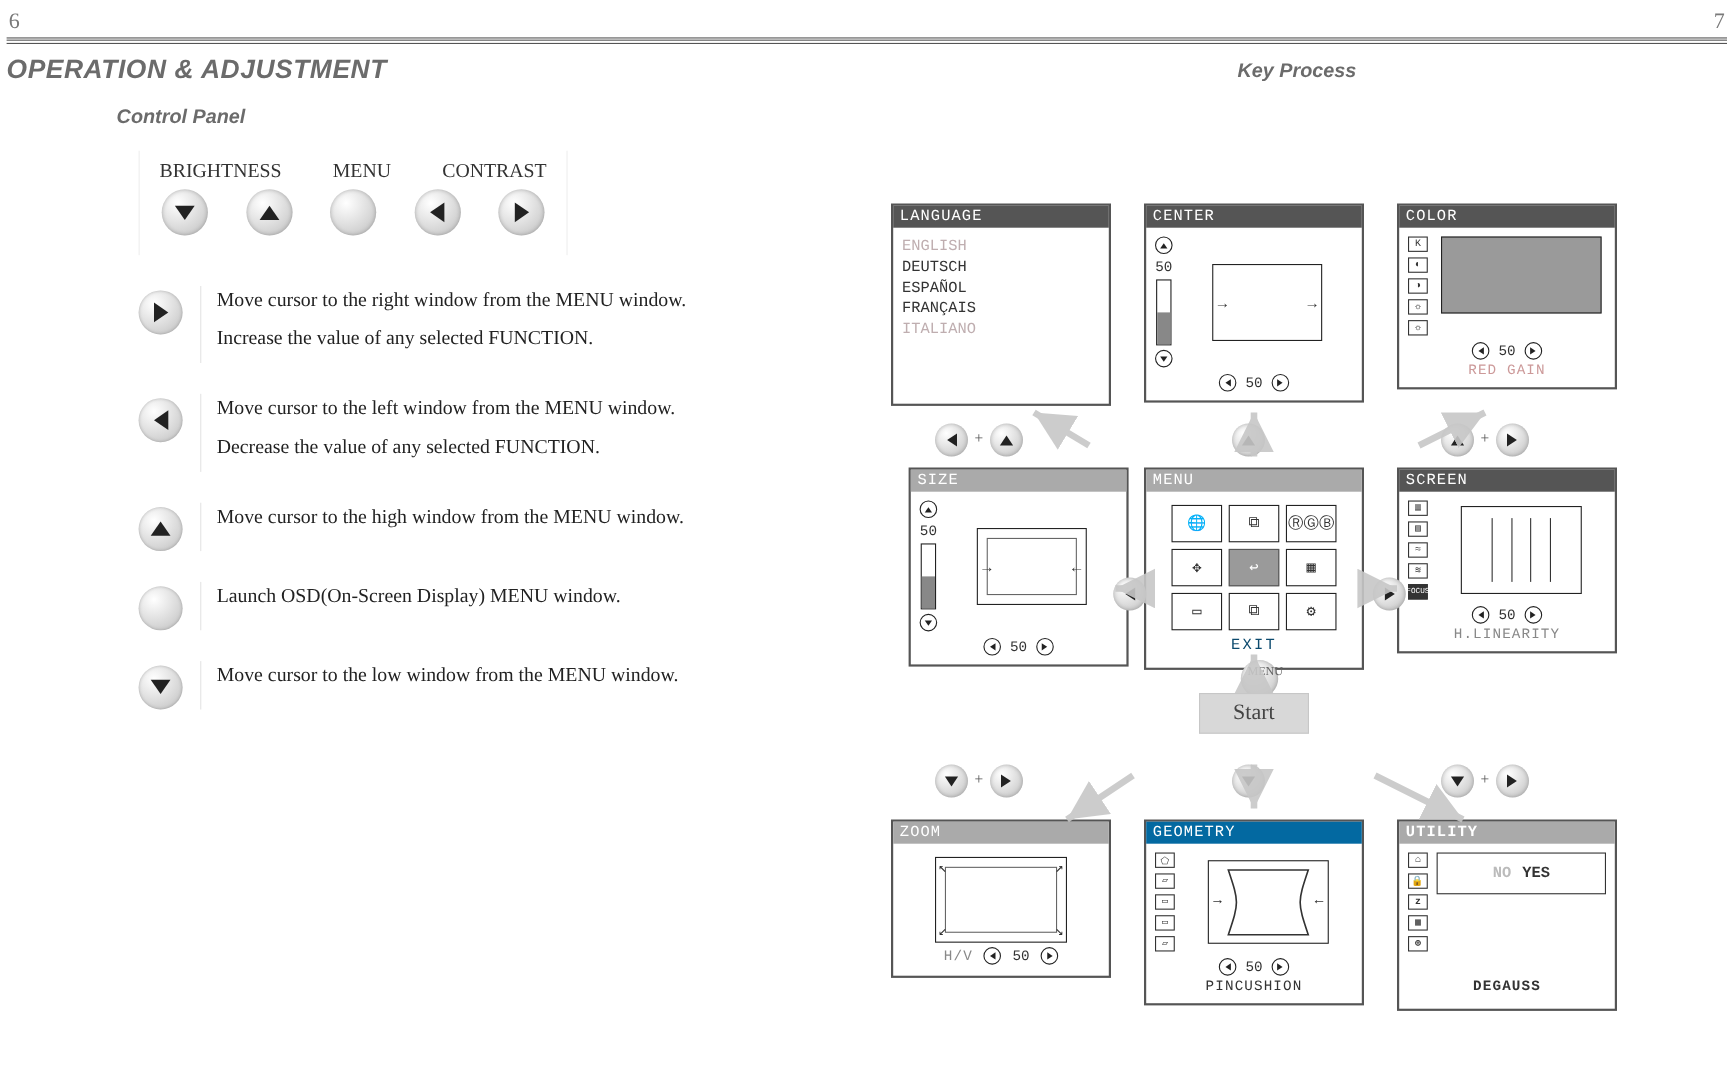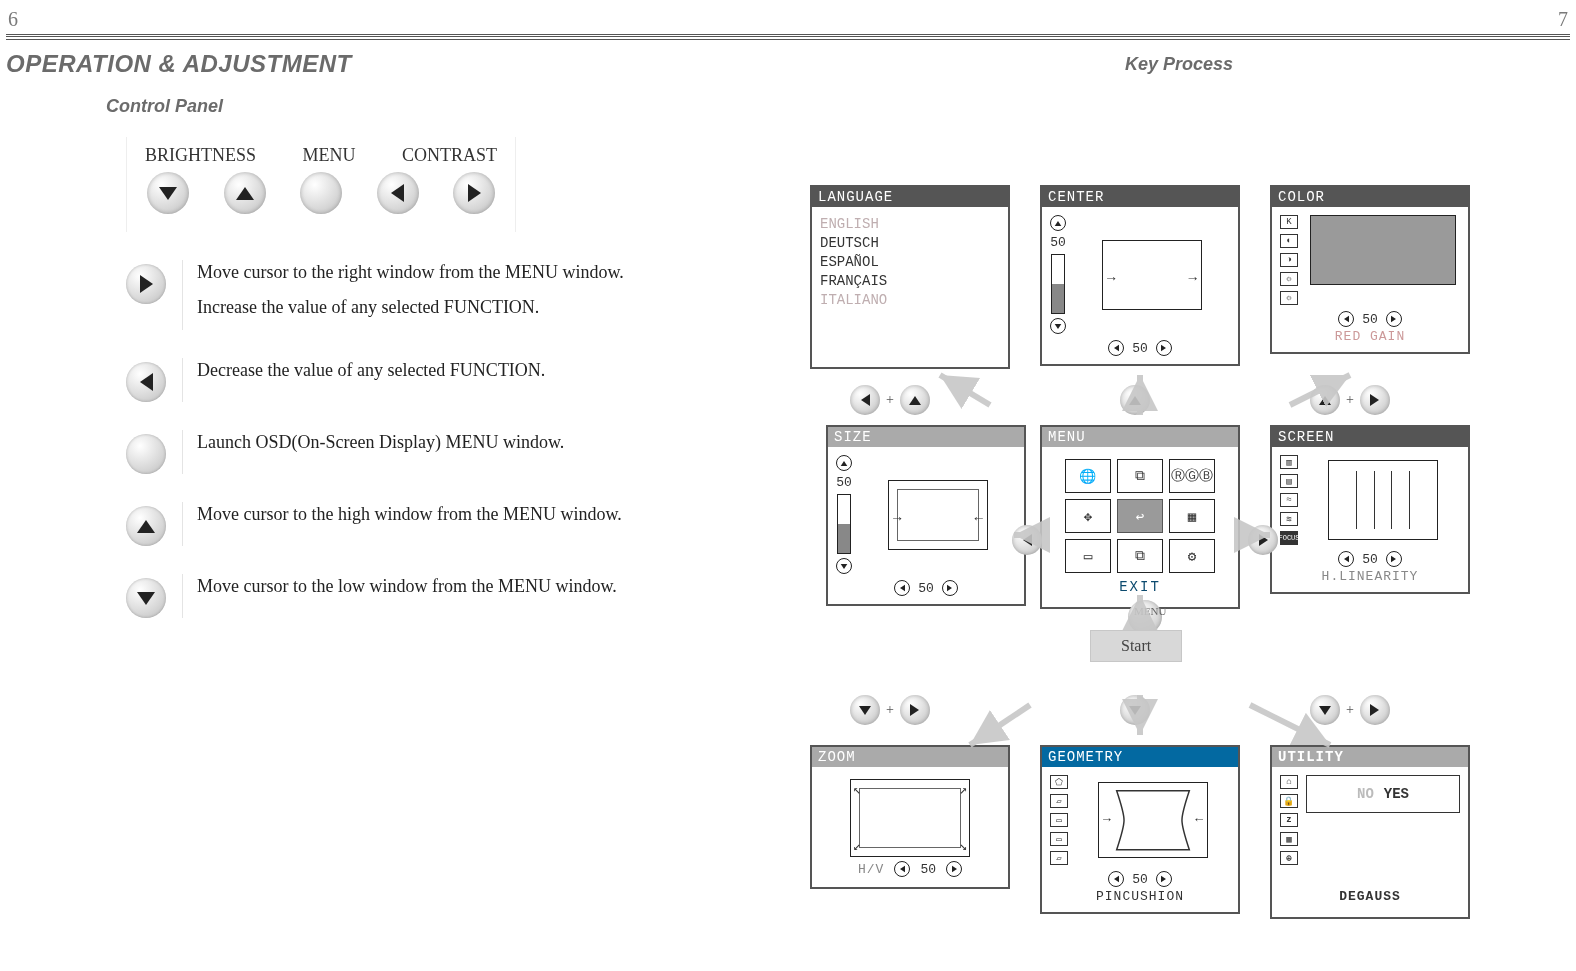--- a/index.html
+++ b/index.html
@@ -62,21 +62,21 @@
   .sublabel{text-align:center;font-family:"Courier New",monospace;font-size:13px;color:#888;letter-spacing:1px;margin-top:2px;}
   .sublabel.dark{color:#333;}
 
   .lang-list{font-family:"Courier New",monospace;font-size:14px;line-height:1.35;color:#333;}
   .lang-list .sel{color:#bfaeb0;}
   .lang-list .lt{color:#bfaeb0;}
 
   .nav-combo{position:absolute;display:flex;align-items:center;gap:6px;}
   .nav-combo .plus{font-size:14px;color:#555;}
   .nav-combo .knob{width:30px;height:30px;}
-  .start-box{position:absolute;background:#d8d8d8;color:#444;font-family:Georgia,serif;font-size:16px;padding:6px 30px;border:1px solid #c7c7c7;}
+  .start-box{position:absolute;background:#d8d8d8;color:#444;font-family:Georgia,serif;font-size:20px;padding:6px 30px;border:1px solid #c7c7c7;}
   .menu-btn-label{position:absolute;font-size:11px;font-family:Georgia,serif;color:#666;}
 
   
   .menu-grid{display:grid;grid-template-columns:repeat(3,46px);grid-template-rows:repeat(3,34px);gap:6px;justify-content:center;padding-top:4px;}
   .menu-grid .cell{border:1.5px solid #222;display:flex;align-items:center;justify-content:center;background:#fff;font-size:14px;}
   .menu-grid .cell.sel{background:#9a9a9a;color:#fff;border-color:#555;}
   .exitlbl{text-align:center;font-family:"Courier New",monospace;color:#0c4a6e;font-size:14px;letter-spacing:2px;margin:6px 0 4px;}
 
   .iconcol{display:flex;flex-direction:column;gap:5px;align-items:center;}
   .iconcol .ic{width:18px;height:14px;border:1px solid #333;font-size:9px;display:flex;align-items:center;justify-content:center;}
@@ -132,43 +132,44 @@
   </div>
 
   <div class="desc-row">
     <div class="desc-icon">
         <span class="knob-med">
           <span class="tri tri-left"></span>
         </span>
       </div>
     <div class="desc-sep"></div>
     <div class="desc-txt">
+      <p>Move cursor to the left window from the MENU window.</p>
       <p>Decrease the value of any selected FUNCTION.</p>
     </div>
-  </div>
-
-  <div class="desc-row">
-    <div class="desc-icon">
-        <span class="knob-med"></span>
-      </div>
-    <div class="desc-sep"></div>
-    <div class="desc-txt">
-        <p>Launch OSD(On-Screen Display) MENU window.</p>
-      </div>
   </div>
 
   <div class="desc-row">
     <div class="desc-icon">
         <span class="knob-med">
           <span class="tri tri-up"></span>
         </span>
       </div>
     <div class="desc-sep"></div>
     <div class="desc-txt">
         <p>Move cursor to the high window from the MENU window.</p>
+      </div>
+  </div>
+
+  <div class="desc-row">
+    <div class="desc-icon">
+        <span class="knob-med"></span>
+      </div>
+    <div class="desc-sep"></div>
+    <div class="desc-txt">
+        <p>Launch OSD(On-Screen Display) MENU window.</p>
       </div>
   </div>
 
   <div class="desc-row">
     <div class="desc-icon">
         <span class="knob-med">
           <span class="tri tri-down"></span>
         </span>
       </div>
     <div class="desc-sep"></div>

